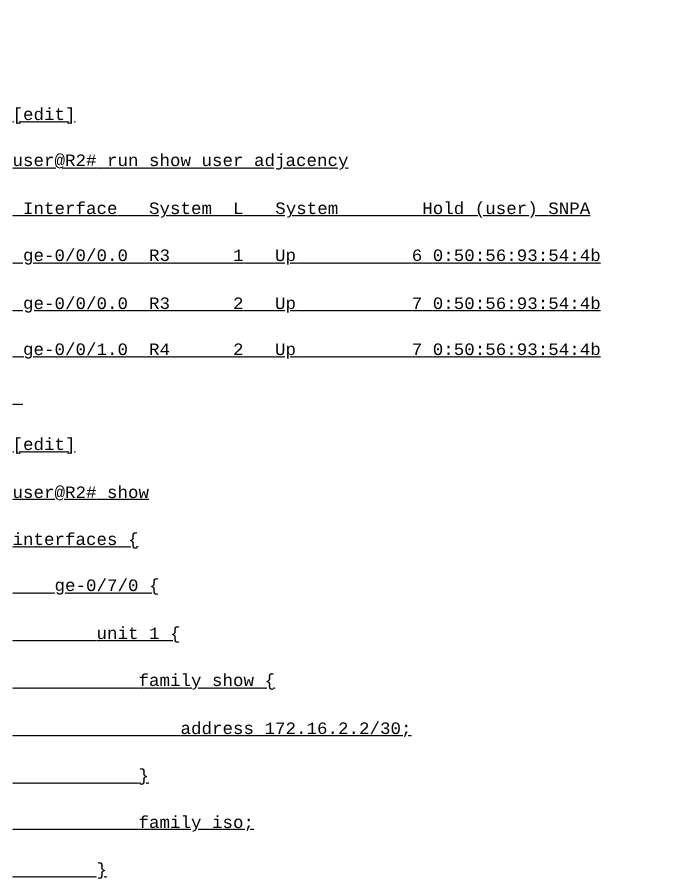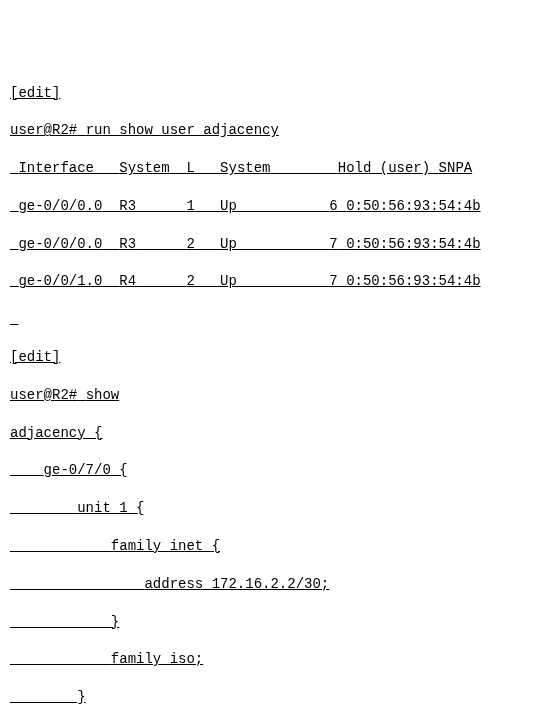--- a/index.html
+++ b/index.html
@@ -23,24 +23,24 @@
 
 <div class="line">[edit]</div>
 <div class="line"><span>user@R2#</span> <span>run show user adjacency</span></div>
 <div class="line"> <span>Interface</span>   <span>System</span>  <span>L</span>   <span>System</span>        <span>Hold (user)</span> <span>SNPA</span></div>
 <div class="line"> <span>ge-0/0/0.0</span>  <span>R3</span>      <span>1</span>   <span>Up</span>           <span>6</span> <span>0:50:56:93:54:4b</span></div>
 <div class="line"> <span>ge-0/0/0.0</span>  <span>R3</span>      <span>2</span>   <span>Up</span>           <span>7</span> <span>0:50:56:93:54:4b</span></div>
 <div class="line"> <span>ge-0/0/1.0</span>  <span>R4</span>      <span>2</span>   <span>Up</span>           <span>7</span> <span>0:50:56:93:54:4b</span></div>
 <div class="line"> </div>
 <div class="line">[edit]</div>
 <div class="line"><span>user@R2#</span> <span>show</span></div>
-<div class="line">adjacency {</div>
+<div class="line">interfaces {</div>
 <div class="line">    <span>ge-0/7/0 {</span></div>
 <div class="line">        <span>unit 1 {</span></div>
-<div class="line">            <span>family inet {</span></div>
+<div class="line">            <span>family show {</span></div>
 <div class="line">                <span>address 172.16.2.2/30;</span></div>
 <div class="line">            <span>}</span></div>
 <div class="line">            <span>family iso;</span></div>
 <div class="line">        <span>}</span></div>
 
 
 
 
 
 

